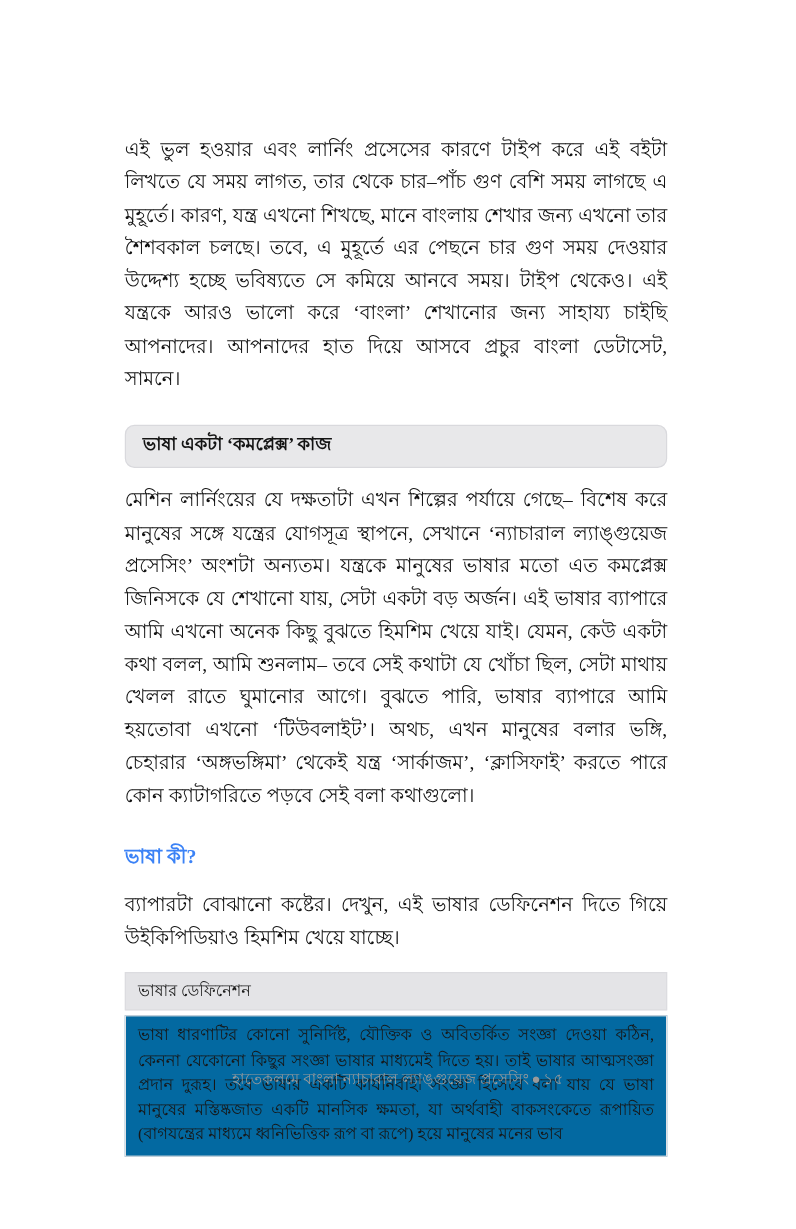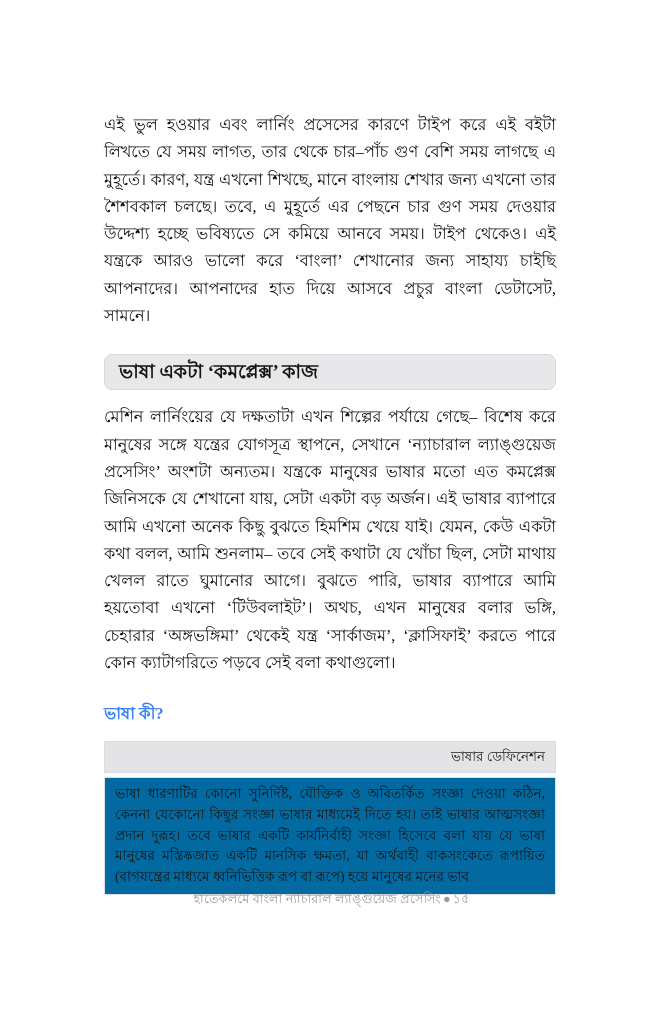--- a/index.html
+++ b/index.html
@@ -45,21 +45,21 @@
     word-spacing: 0.5px;
   }
 
   
   .boxed-heading {
     margin: 24px 0 14px 0;
     background: #e8e8ea;
     border: 1px solid #d9d9dd;
     border-radius: 8px;
     padding: 6px 14px 7px 14px;
-    font-size: 19px;
+    font-size: 15px;
     line-height: 21px;
     font-weight: bold;
     color: #141414;
     box-sizing: border-box;
     width: 452px;
   }
 
   
   .plain-heading {
     margin: 26px 0 16px 0;
@@ -75,21 +75,20 @@
   }
 
   .definition-header {
     background: #e4e4e7;
     border: 1px solid #dcdce0;
     padding: 5px 10px 6px 10px;
     font-size: 13.4px;
     line-height: 19px;
     color: #1c1c1c;
     box-sizing: border-box;
-    text-align: right;
   }
 
   .definition-body {
     background: #0369a1;
     border: 1px solid #e0e0e4;
     border-top: none;
     padding: 6px 10px 7px 10px;
     font-size: 13.6px;
     line-height: 20.6px;
     text-align: justify;
@@ -124,20 +123,21 @@
   <div class="content">
 
     <p class="para">এই ভুল হওয়ার এবং লার্নিং প্রসেসের কারণে টাইপ করে এই বইটা লিখতে যে সময় লাগত, তার থেকে চার–পাঁচ গুণ বেশি সময় লাগছে এ মুহূর্তে। কারণ, যন্ত্র এখনো শিখছে, মানে বাংলায় শেখার জন্য এখনো তার শৈশবকাল চলছে। তবে, এ মুহূর্তে এর পেছনে চার গুণ সময় দেওয়ার উদ্দেশ্য হচ্ছে ভবিষ্যতে সে কমিয়ে আনবে সময়। টাইপ থেকেও। এই যন্ত্রকে আরও ভালো করে ‘বাংলা’ শেখানোর জন্য সাহায্য চাইছি আপনাদের। আপনাদের হাত দিয়ে আসবে প্রচুর বাংলা ডেটাসেট, সামনে।</p>
 
     <div class="boxed-heading">ভাষা একটা ‘কমপ্লেক্স’ কাজ</div>
 
     <p class="para">মেশিন লার্নিংয়ের যে দক্ষতাটা এখন শিল্পের পর্যায়ে গেছে– বিশেষ করে মানুষের সঙ্গে যন্ত্রের যোগসূত্র স্থাপনে, সেখানে ‘ন্যাচারাল ল্যাঙ্গুয়েজ প্রসেসিং’ অংশটা অন্যতম। যন্ত্রকে মানুষের ভাষার মতো এত কমপ্লেক্স জিনিসকে যে শেখানো যায়, সেটা একটা বড় অর্জন। এই ভাষার ব্যাপারে আমি এখনো অনেক কিছু বুঝতে হিমশিম খেয়ে যাই। যেমন, কেউ একটা কথা বলল, আমি শুনলাম– তবে সেই কথাটা যে খোঁচা ছিল, সেটা মাথায় খেলল রাতে ঘুমানোর আগে। বুঝতে পারি, ভাষার ব্যাপারে আমি হয়তোবা এখনো ‘টিউবলাইট’। অথচ, এখন মানুষের বলার ভঙ্গি, চেহারার ‘অঙ্গভঙ্গিমা’ থেকেই যন্ত্র ‘সার্কাজম’, ‘ক্লাসিফাই’ করতে পারে কোন ক্যাটাগরিতে পড়বে সেই বলা কথাগুলো।</p>
 
     <div class="plain-heading">ভাষা কী?</div>
 
+    <p class="para">ব্যাপারটা বোঝানো কষ্টের। দেখুন, এই ভাষার ডেফিনেশন দিতে গিয়ে উইকিপিডিয়াও হিমশিম খেয়ে যাচ্ছে।</p>
 
     <div class="definition-block">
       <div class="definition-header">ভাষার ডেফিনেশন</div>
       <div class="definition-body">ভাষা ধারণাটির কোনো সুনির্দিষ্ট, যৌক্তিক ও অবিতর্কিত সংজ্ঞা দেওয়া কঠিন, কেননা যেকোনো কিছুর সংজ্ঞা ভাষার মাধ্যমেই দিতে হয়। তাই ভাষার আত্মসংজ্ঞা প্রদান দুরূহ। তবে ভাষার একটি কার্যনির্বাহী সংজ্ঞা হিসেবে বলা যায় যে ভাষা মানুষের মস্তিষ্কজাত একটি মানসিক ক্ষমতা, যা অর্থবাহী বাকসংকেতে রূপায়িত (বাগযন্ত্রের মাধ্যমে ধ্বনিভিত্তিক রূপ বা রূপে) হয়ে মানুষের মনের ভাব</div>
     </div>
 
   </div>
 
   <div class="footer">
     <span>হাতেকলমে বাংলা ন্যাচারাল ল্যাঙ্গুয়েজ প্রসেসিং</span><span class="dot">●</span><span>১৫</span>

